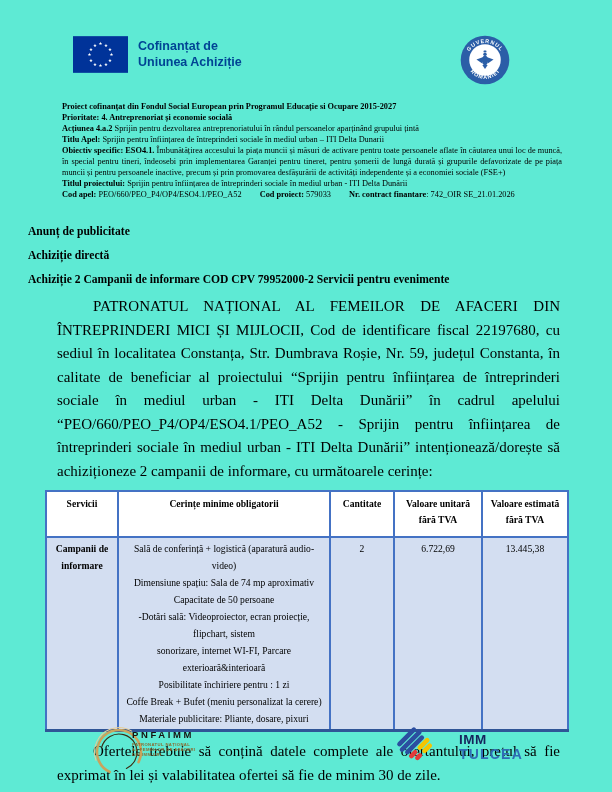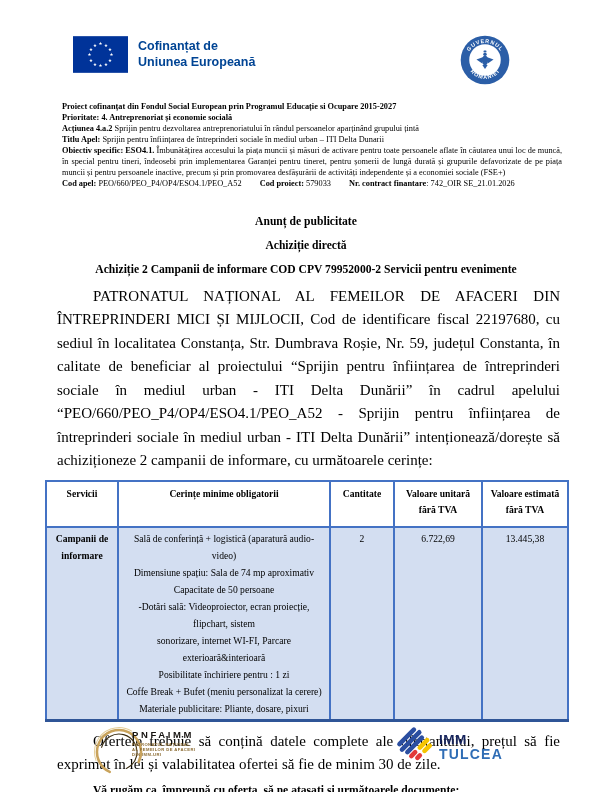--- a/index.html
+++ b/index.html
@@ -1,33 +1,33 @@
 <!DOCTYPE html>
 <html><head>
 <meta charset="utf-8">
 <style>
   html,body{margin:0;padding:0;background:#888;}
   .page{
-    width:612px;height:792px;background:#ffffff;margin:0 auto;position:relative;
+    width:612px;height:792px;background:#5eead4;margin:0 auto;position:relative;
     overflow:hidden;font-family:"Liberation Serif",serif;color:#000;
   }
   
   .hdr{position:relative;height:60px;margin-top:34px;}
   .eu-block{position:absolute;left:73px;top:2px;display:flex;align-items:center;gap:10px;}
   .eu-flag{width:55px;height:37px;display:block;}
   .eu-text{font-family:"Liberation Sans",sans-serif;font-weight:bold;color:#004494;
     font-size:12.5px;line-height:15.5px;}
   .gov-seal{position:absolute;left:458px;top:-1px;width:54px;height:54px;}
   
   .program{margin:8px 50px 0 62px;font-size:8.3px;line-height:1.32;}
   .program b{font-weight:bold;}
   .jline{text-align:justify;}
   .codline span.pair{margin-right:16px;}
   
-  .h{ text-align:center;font-weight:bold;font-size:11.6px;}
+  .h{ text-align:left;font-weight:bold;font-size:11.6px;padding-left:28px;}
   .h1{margin-top:25px;}
   .h2{margin-top:11px;}
   .h3{margin-top:11px;}
   
   .para{font-size:15px;line-height:23.5px;text-align:justify;
     margin:9px 52px 0 57px;text-indent:36px;}
   
   table.req-table{margin:7px 0 0 45px;width:522px;border-collapse:collapse;
     font-size:9.6px;table-layout:fixed;}
   table.req-table th,table.req-table td{border:2px solid #4472C4;}
@@ -46,21 +46,21 @@
   .bullet-row{display:flex;align-items:flex-start;gap:8px;margin-bottom:7px;line-height:16px;margin-top:12px;}
   .bullet-ico{width:11px;height:11px;flex:0 0 auto;margin-top:2px;}
   
   .footer{position:absolute;left:0;right:0;bottom:6px;height:66px;}
   .pnf{position:absolute;left:92px;top:0;width:170px;height:64px;}
   .pnf svg{position:absolute;left:0;top:2px;}
   .pnf-text{position:absolute;left:40px;top:9px;font-family:"Liberation Sans",sans-serif;}
   .pnf-title{font-weight:bold;font-size:9.5px;letter-spacing:2.6px;color:#161310;}
   .pnf-cap{margin-top:2px;font-size:4.2px;line-height:5.2px;font-weight:bold;
     color:#8a6a30;letter-spacing:.4px;}
-  .immt{position:absolute;left:393px;top:6px;display:flex;align-items:center;gap:0;}
+  .immt{position:absolute;left:393px;top:6px;display:flex;align-items:center;gap:20px;}
   .imm-text{font-family:"Liberation Sans",sans-serif;line-height:1.05;}
   .imm-l1{font-weight:bold;font-size:13.5px;color:#16245C;letter-spacing:.5px;}
   .imm-l2{font-weight:bold;font-size:14px;color:#2F6DB5;letter-spacing:1.2px;}
 </style>
 </head>
 <body>
 
 <div class="page">
 
   <div class="hdr">
@@ -77,21 +77,21 @@
           <text x="30" y="33.7">★</text>
             <text x="24" y="32.1">★</text>
           <text x="19.6" y="27.7">★</text>
             <text x="18" y="21.7">★</text>
           <text x="19.6" y="15.7">★</text>
             <text x="24" y="11.3">★</text>
         </g>
       </svg>
       <div class="eu-text">
         <div>Cofinanțat de</div>
-        <div>Uniunea Europeană</div>
+        <div>Uniunea Achiziție</div>
       </div>
     </div>
 
     <svg class="gov-seal" viewBox="0 0 60 60">
       <defs>
         <path id="arcTop" d="M 9 32 A 21 21 0 0 1 51 32"></path>
         <path id="arcBot" d="M 10 31 A 20 20 0 0 0 50 31"></path>
       </defs>
       <circle cx="30" cy="30" r="27" fill="#2B5EA7"></circle>
       <circle cx="30" cy="30" r="17.5" fill="#FFFFFF"></circle>
@@ -109,20 +109,21 @@
       </g>
     </svg>
   </div>
 
   <div class="program">
     <div><b>Proiect cofinanțat din Fondul Social European prin Programul Educație si Ocupare 2015-2027</b></div>
     <div><b>Prioritate: 4. Antreprenoriat și economie socială</b></div>
     <div><b>Acțiunea 4.a.2</b><span> Sprijin pentru dezvoltarea antreprenoriatului în rândul persoanelor aparținând grupului țintă</span></div>
     <div><b>Titlu Apel:</b><span> Sprijin pentru înființarea de întreprinderi sociale în mediul urban – ITI Delta Dunarii</span></div>
     <div class="jline"><b>Obiectiv specific: ESO4.1.</b><span> Îmbunătățirea accesului la piața muncii și măsuri de activare pentru toate persoanele aflate în căutarea unui loc de muncă, în special pentru tineri, îndeosebi prin implementarea Garanței pentru tineret, pentru șomerii de lungă durată și grupurile defavorizate de pe piața muncii și pentru persoanele inactive, precum și prin promovarea desfășurării de activități independente și a economiei sociale (FSE+)</span></div>
+    <div><b>Titlul proiectului:</b><span> Sprijin pentru înființarea de întreprinderi sociale în mediul urban - ITI Delta Dunării</span></div>
     <div class="codline">
       <span class="pair"><b>Cod apel:</b><span> PEO/660/PEO_P4/OP4/ESO4.1/PEO_A52</span></span>
       <span class="pair"><b>Cod proiect:</b><span> 579033</span></span>
       <span class="pair"><b>Nr. contract finantare</b><span>: 742_OIR SE_21.01.2026</span></span>
     </div>
   </div>
 
   <div class="h h1">Anunț de publicitate</div>
   <div class="h h2">Achiziție directă</div>
   <div class="h h3">Achiziție 2 Campanii de informare COD CPV 79952000-2 Servicii pentru evenimente</div>

